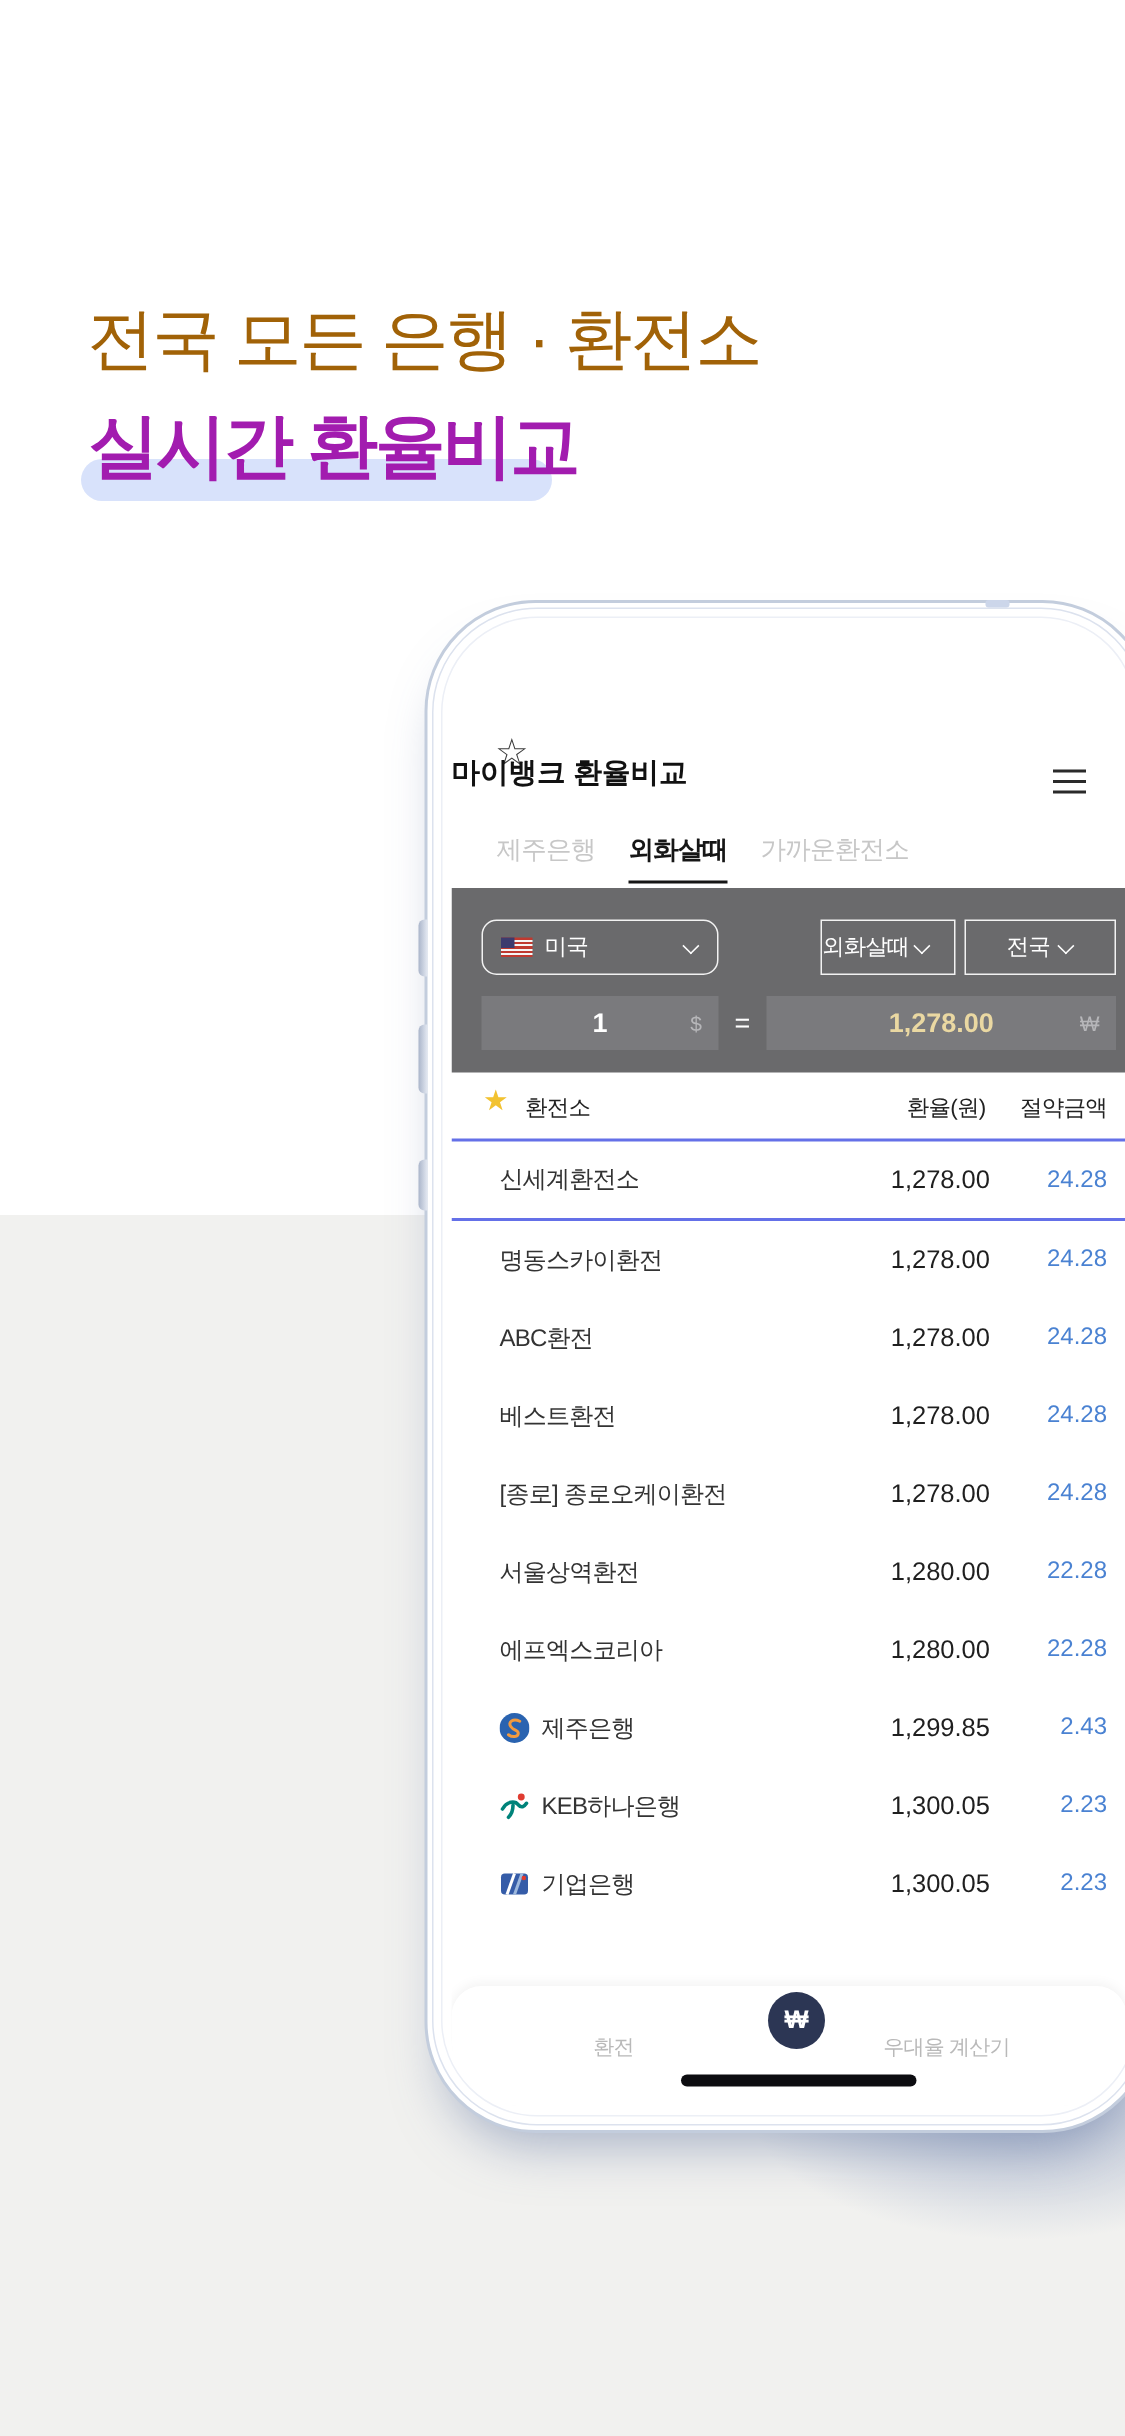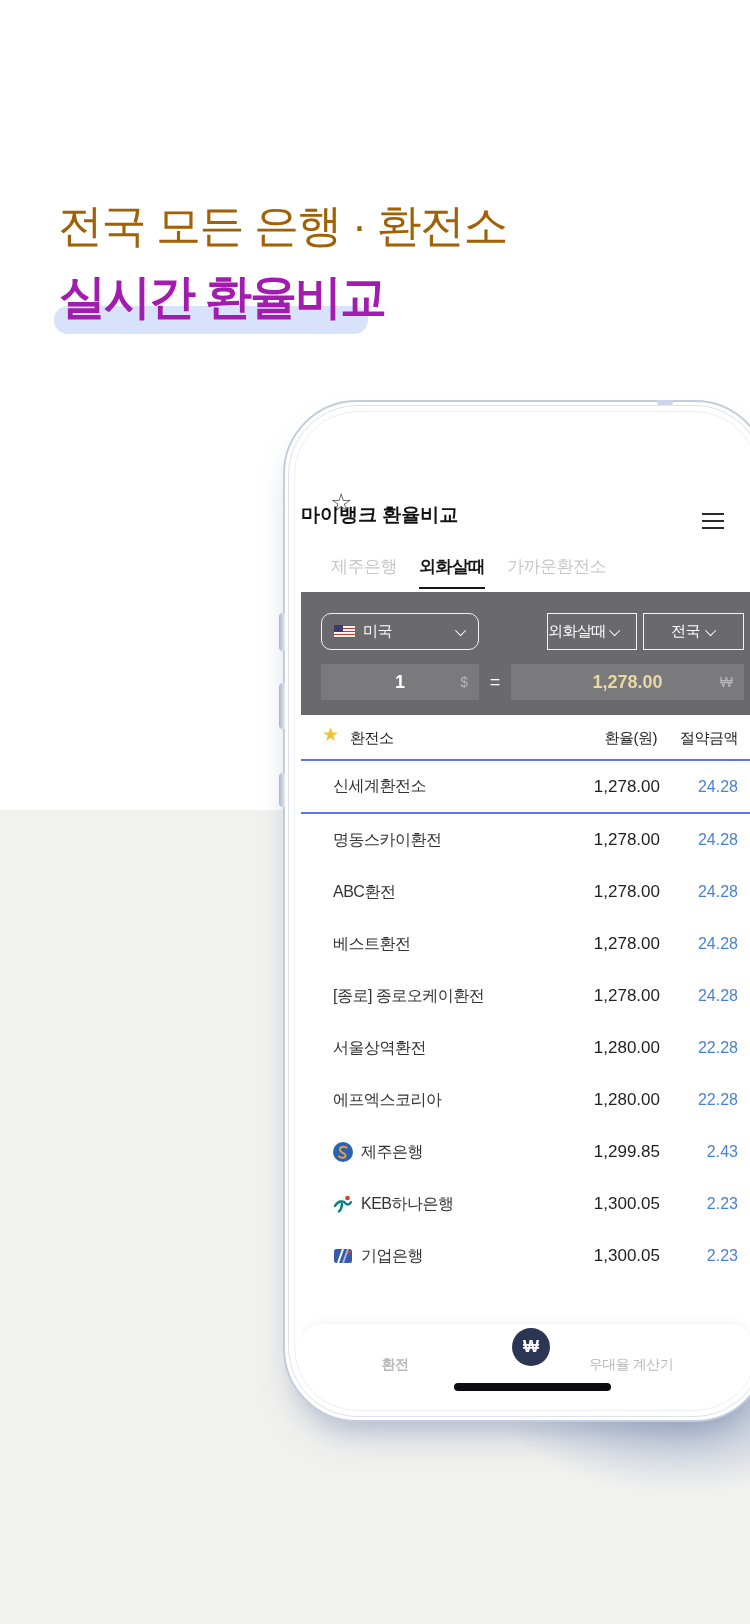--- a/index.html
+++ b/index.html
@@ -86,21 +86,21 @@
     letter-spacing:-0.5px;}
   .trow .rrate{position:absolute;right:91px;font-size:17px;color:#1f1f1f;}
   .trow .rsave{position:absolute;right:13px;font-size:16px;color:#4a82d2;}
   .bicon{width:20px;height:20px;flex:0 0 auto;display:inline-flex;}
   .bicon svg{width:20px;height:20px;}
   
   .bottom-nav{position:absolute;left:0;top:906px;width:450px;height:80px;background:#fff;
     border-radius:20px 20px 0 0;box-shadow:0 -2px 8px rgba(0,0,0,.05);}
   .nav-label{position:absolute;top:32px;font-size:14px;color:#b9b9b9;letter-spacing:-0.5px;
     transform:translateX(-50%);cursor:pointer;white-space:nowrap;}
-  .nav-label.l{left:94px;font-weight:bold;}
+  .nav-label.l{left:108px;}
   .nav-label.r{left:330px;}
   .nav-coin{position:absolute;left:211px;top:4px;width:38px;height:38px;border-radius:50%;
     background:#2c3654;color:#fff;display:flex;align-items:center;justify-content:center;
     font-size:17px;font-weight:bold;cursor:pointer;}
   .home-bar{position:absolute;left:153px;top:59px;width:157px;height:8px;border-radius:4px;
     background:#0c0c10;cursor:grab;}
 </style>
 </head>
 <body>
 

